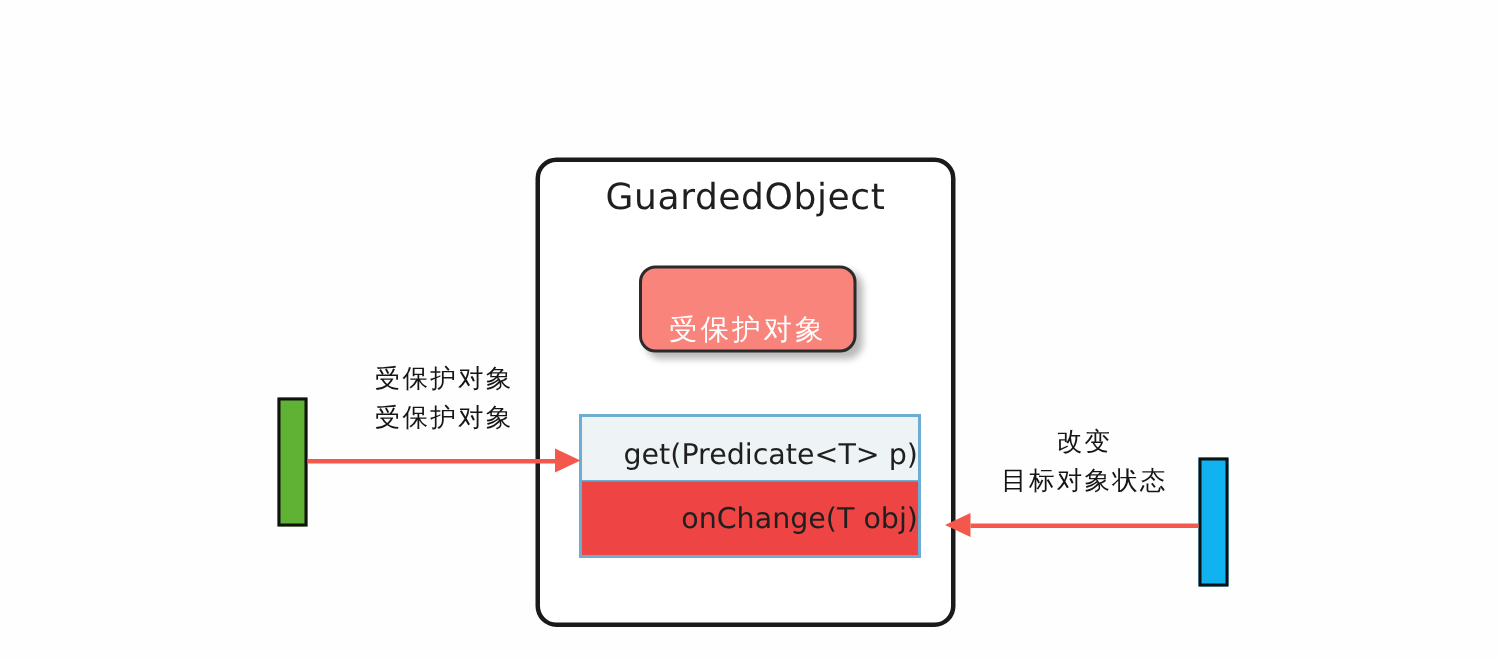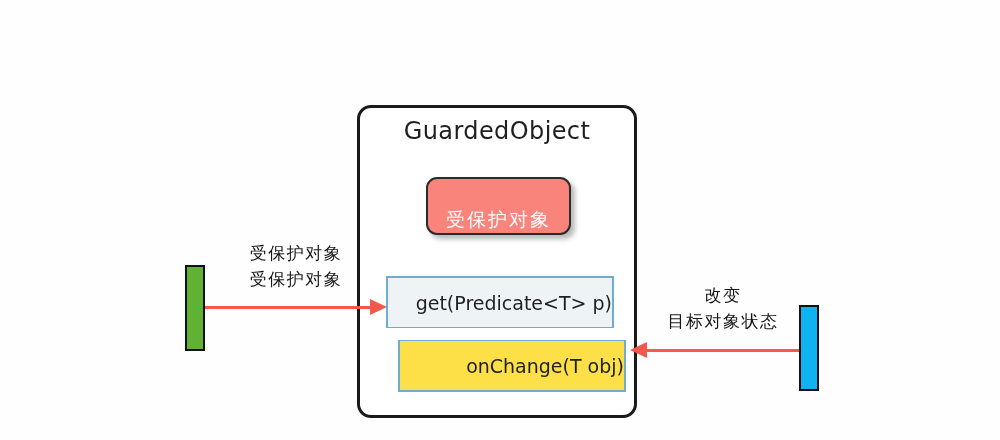--- a/index.html
+++ b/index.html
@@ -78,25 +78,24 @@
     color: #1f1f1f;
     white-space: nowrap;
   }
   .method-get {
     top: 276px;
     height: 52px;
     background: #eef4f6;
     border-bottom-width: 1px;
   }
   .method-onchange {
-    top: 340px;
+    top: 320px;
     height: 52px;
-    background: #fde047;
+    background: #ef4444;
     border-top-width: 1px;
-    margin-left: 12px;
   }
 
   
   .thread-bar {
     position: absolute;
     box-sizing: border-box;
     border: 2px solid #111111;
   }
   .thread-bar-left {
     left: 185px;

